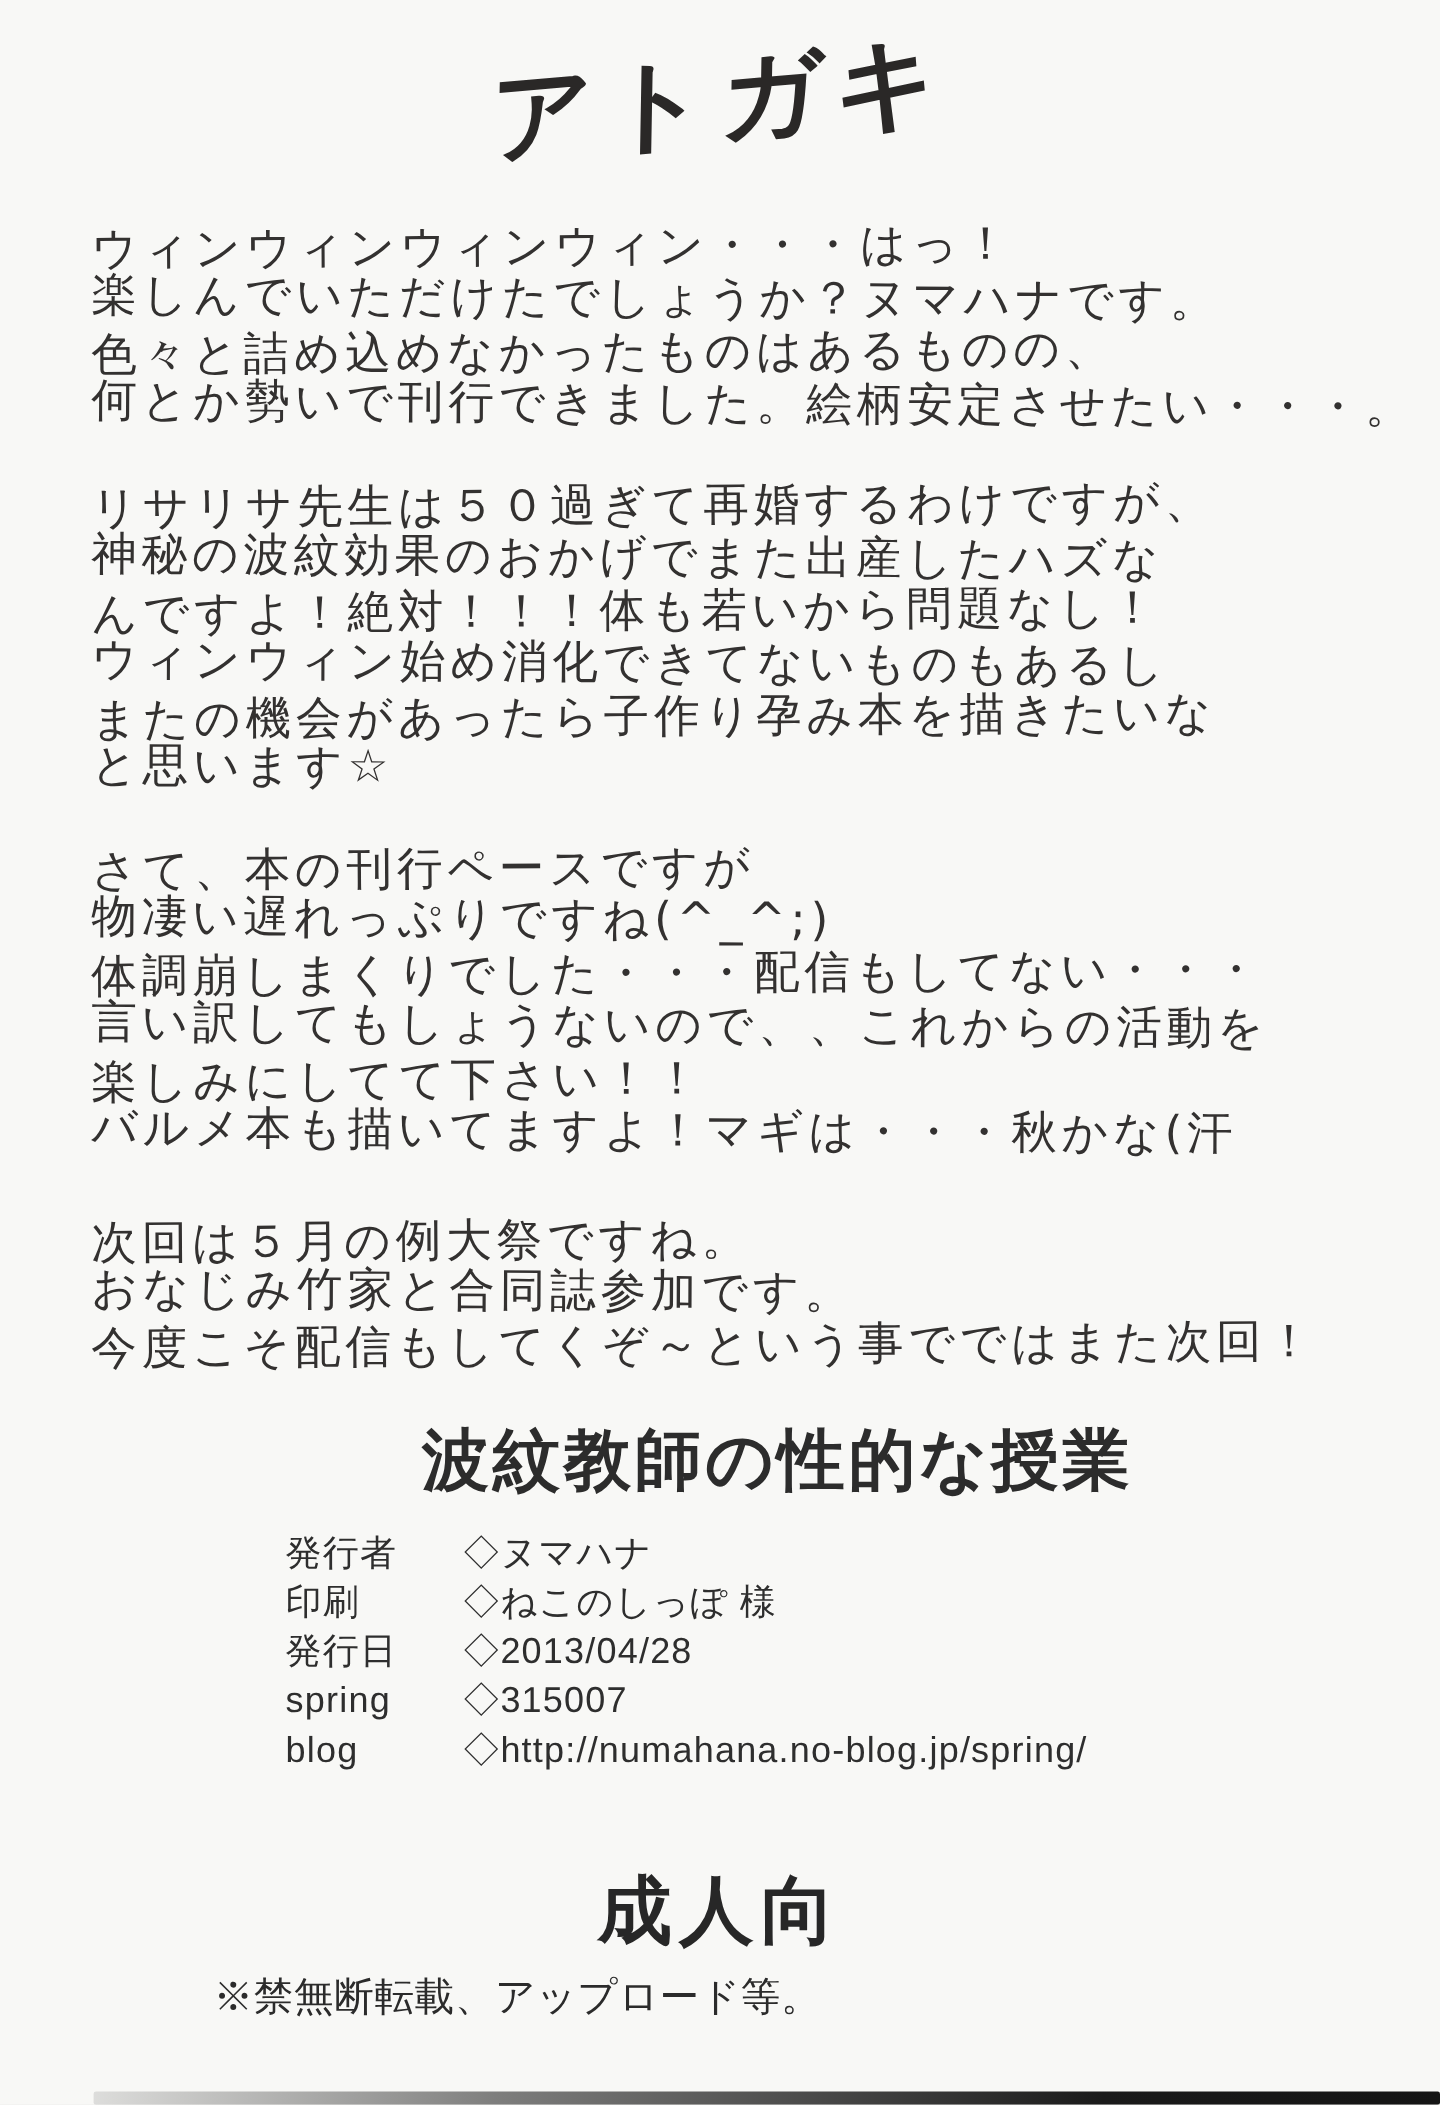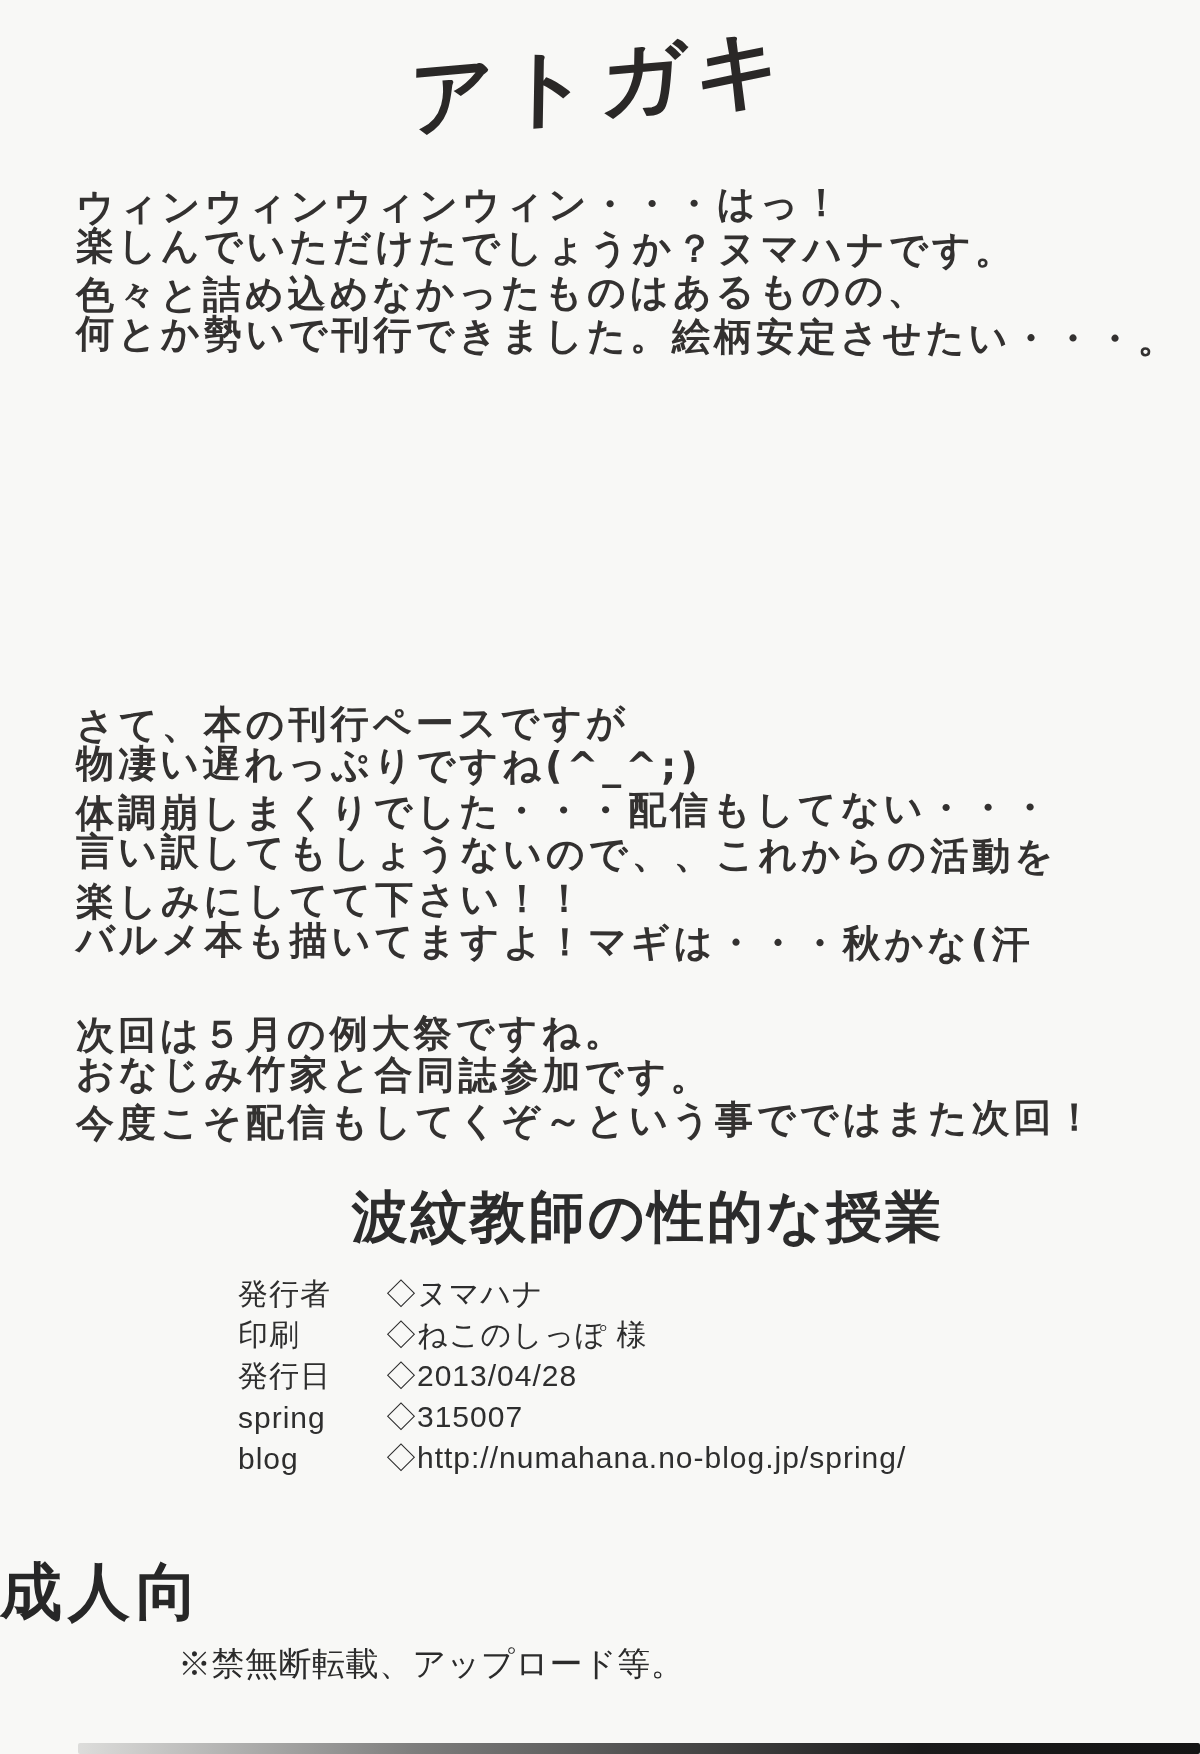--- a/index.html
+++ b/index.html
@@ -10,21 +10,21 @@
   }
   
   .hand { font-family:"DejaVu Sans", sans-serif; color:#333130; }
   .page-title {
     position:absolute; top:26px; left:0; width:100%;
     text-align:center; font-size:84px; font-weight:bold;
     letter-spacing:10px; color:#29272624;
     color:#2a2827;
     transform:rotate(-5deg) skewX(-6deg);
   }
-  .para { position:absolute; left:76px; width:1080px;font-weight:bold; }
+  .para { position:absolute; left:76px; width:1080px; }
   .para .line {
     font-size:38px; line-height:44px; letter-spacing:4px;
     white-space:nowrap;
   }
   .para .line:nth-child(odd)  { transform:rotate(-0.35deg); }
   .para .line:nth-child(even) { transform:rotate(0.3deg); }
   .p1 { top:182px; }
   .p2 { top:398px; }
   .p3 { top:700px; }
   .p4 { top:1010px; }
@@ -35,21 +35,21 @@
     letter-spacing:3px; color:#2c2c2c;padding-left:48px;
   }
   .colophon { position:absolute; top:1274px; left:238px; }
   .colophon-row { display:flex; height:41px; align-items:center; }
   .colophon-label {
     width:148px; font-size:30px; color:#2e2e2e; letter-spacing:1px;
   }
   .colophon-value { font-size:30px; color:#2e2e2e; letter-spacing:1px; }
   .rating {
     position:absolute; top:1550px; left:0; width:1200px;
-    text-align:left; font-size:62px; font-weight:bold;
+    text-align:center; font-size:62px; font-weight:bold;
     letter-spacing:6px; color:#272727;
   }
   .warnings { position:absolute; top:1642px; left:178px; }
   .warning-line {
     font-size:33px; line-height:44px; color:#2b2b2b; letter-spacing:0.5px;
     white-space:nowrap;
   }
   .scan-strip {
     position:absolute; top:1743px; left:78px; width:1122px; height:11px;
     background:linear-gradient(to right,
@@ -64,20 +64,28 @@
 
   <div class="page-title hand">アトガキ</div>
 
   <div class="para p1 hand">
     <div class="line">ウィンウィンウィンウィン・・・はっ！</div>
     <div class="line">楽しんでいただけたでしょうか？ヌマハナです。</div>
     <div class="line">色々と詰め込めなかったものはあるものの、</div>
     <div class="line">何とか勢いで刊行できました。絵柄安定させたい・・・。</div>
   </div>
 
+  <div class="para p2 hand">
+    <div class="line">リサリサ先生は５０過ぎて再婚するわけですが、</div>
+    <div class="line">神秘の波紋効果のおかげでまた出産したハズな</div>
+    <div class="line">んですよ！絶対！！！体も若いから問題なし！</div>
+    <div class="line">ウィンウィン始め消化できてないものもあるし</div>
+    <div class="line">またの機会があったら子作り孕み本を描きたいな</div>
+    <div class="line">と思います☆</div>
+  </div>
 
   <div class="para p3 hand">
     <div class="line">さて、本の刊行ペースですが</div>
     <div class="line">物凄い遅れっぷりですね(^_^;)</div>
     <div class="line">体調崩しまくりでした・・・配信もしてない・・・</div>
     <div class="line">言い訳してもしょうないので、、これからの活動を</div>
     <div class="line">楽しみにしてて下さい！！</div>
     <div class="line">バルメ本も描いてますよ！マギは・・・秋かな(汗</div>
   </div>
 

